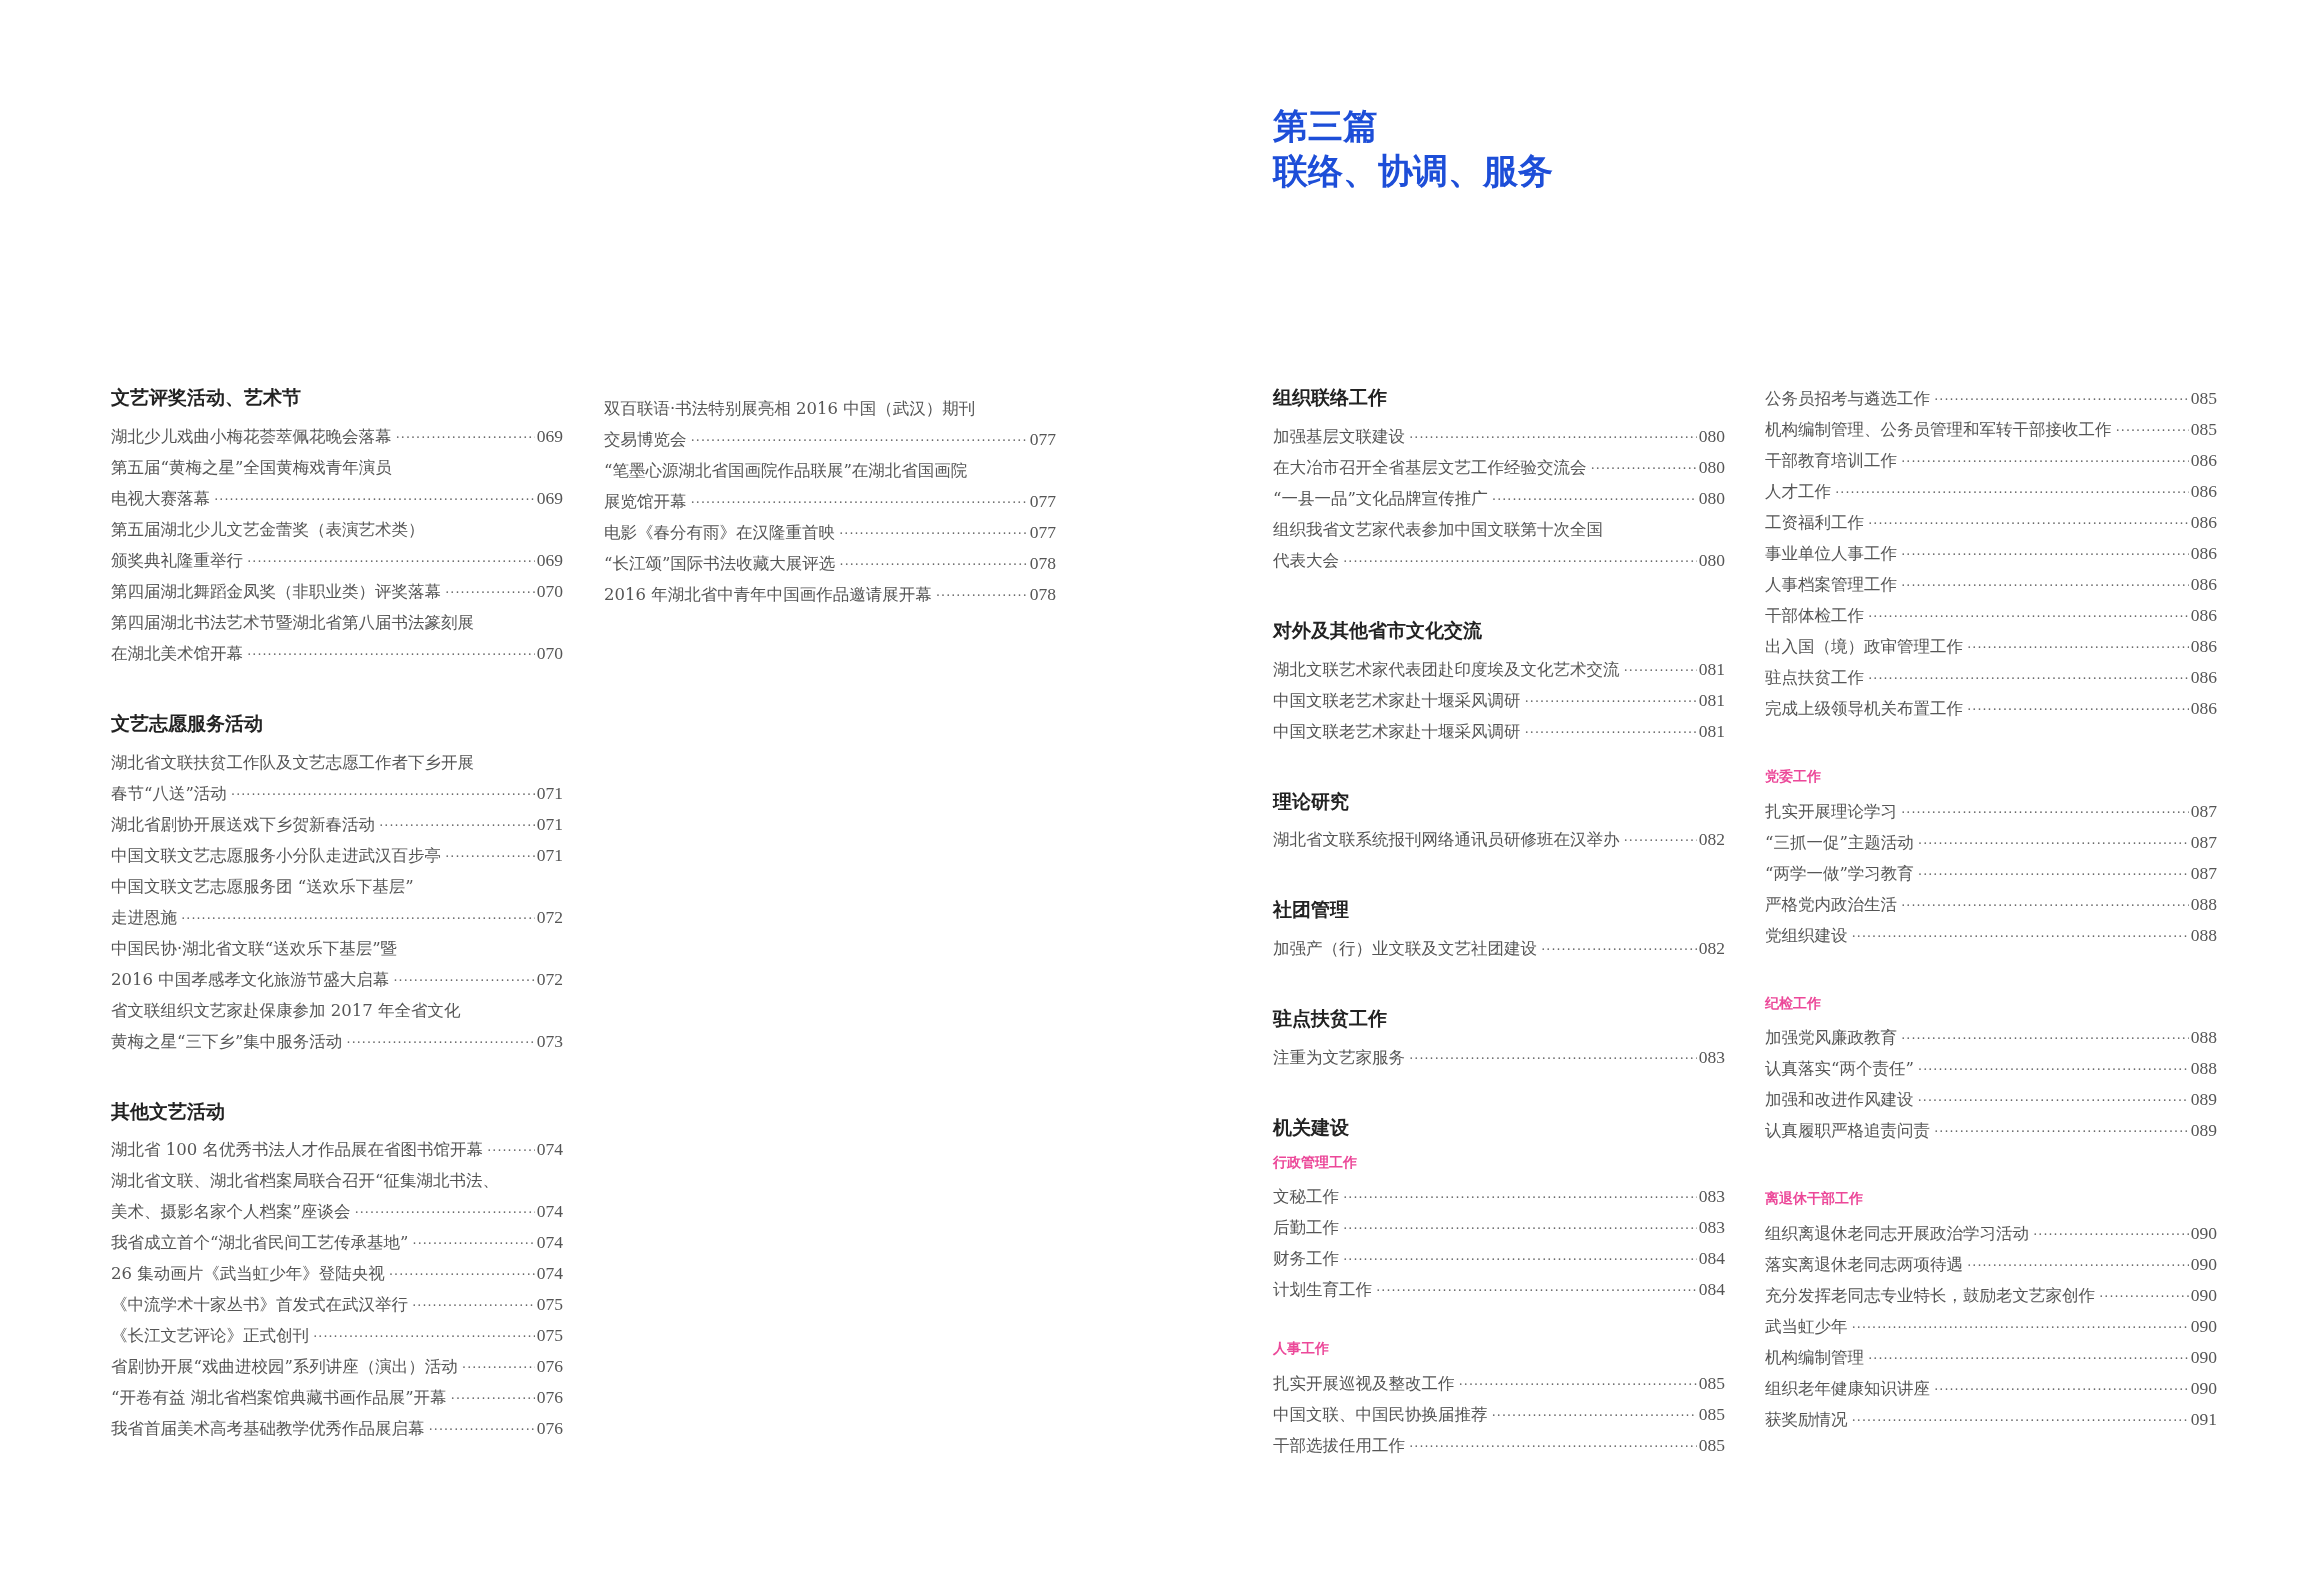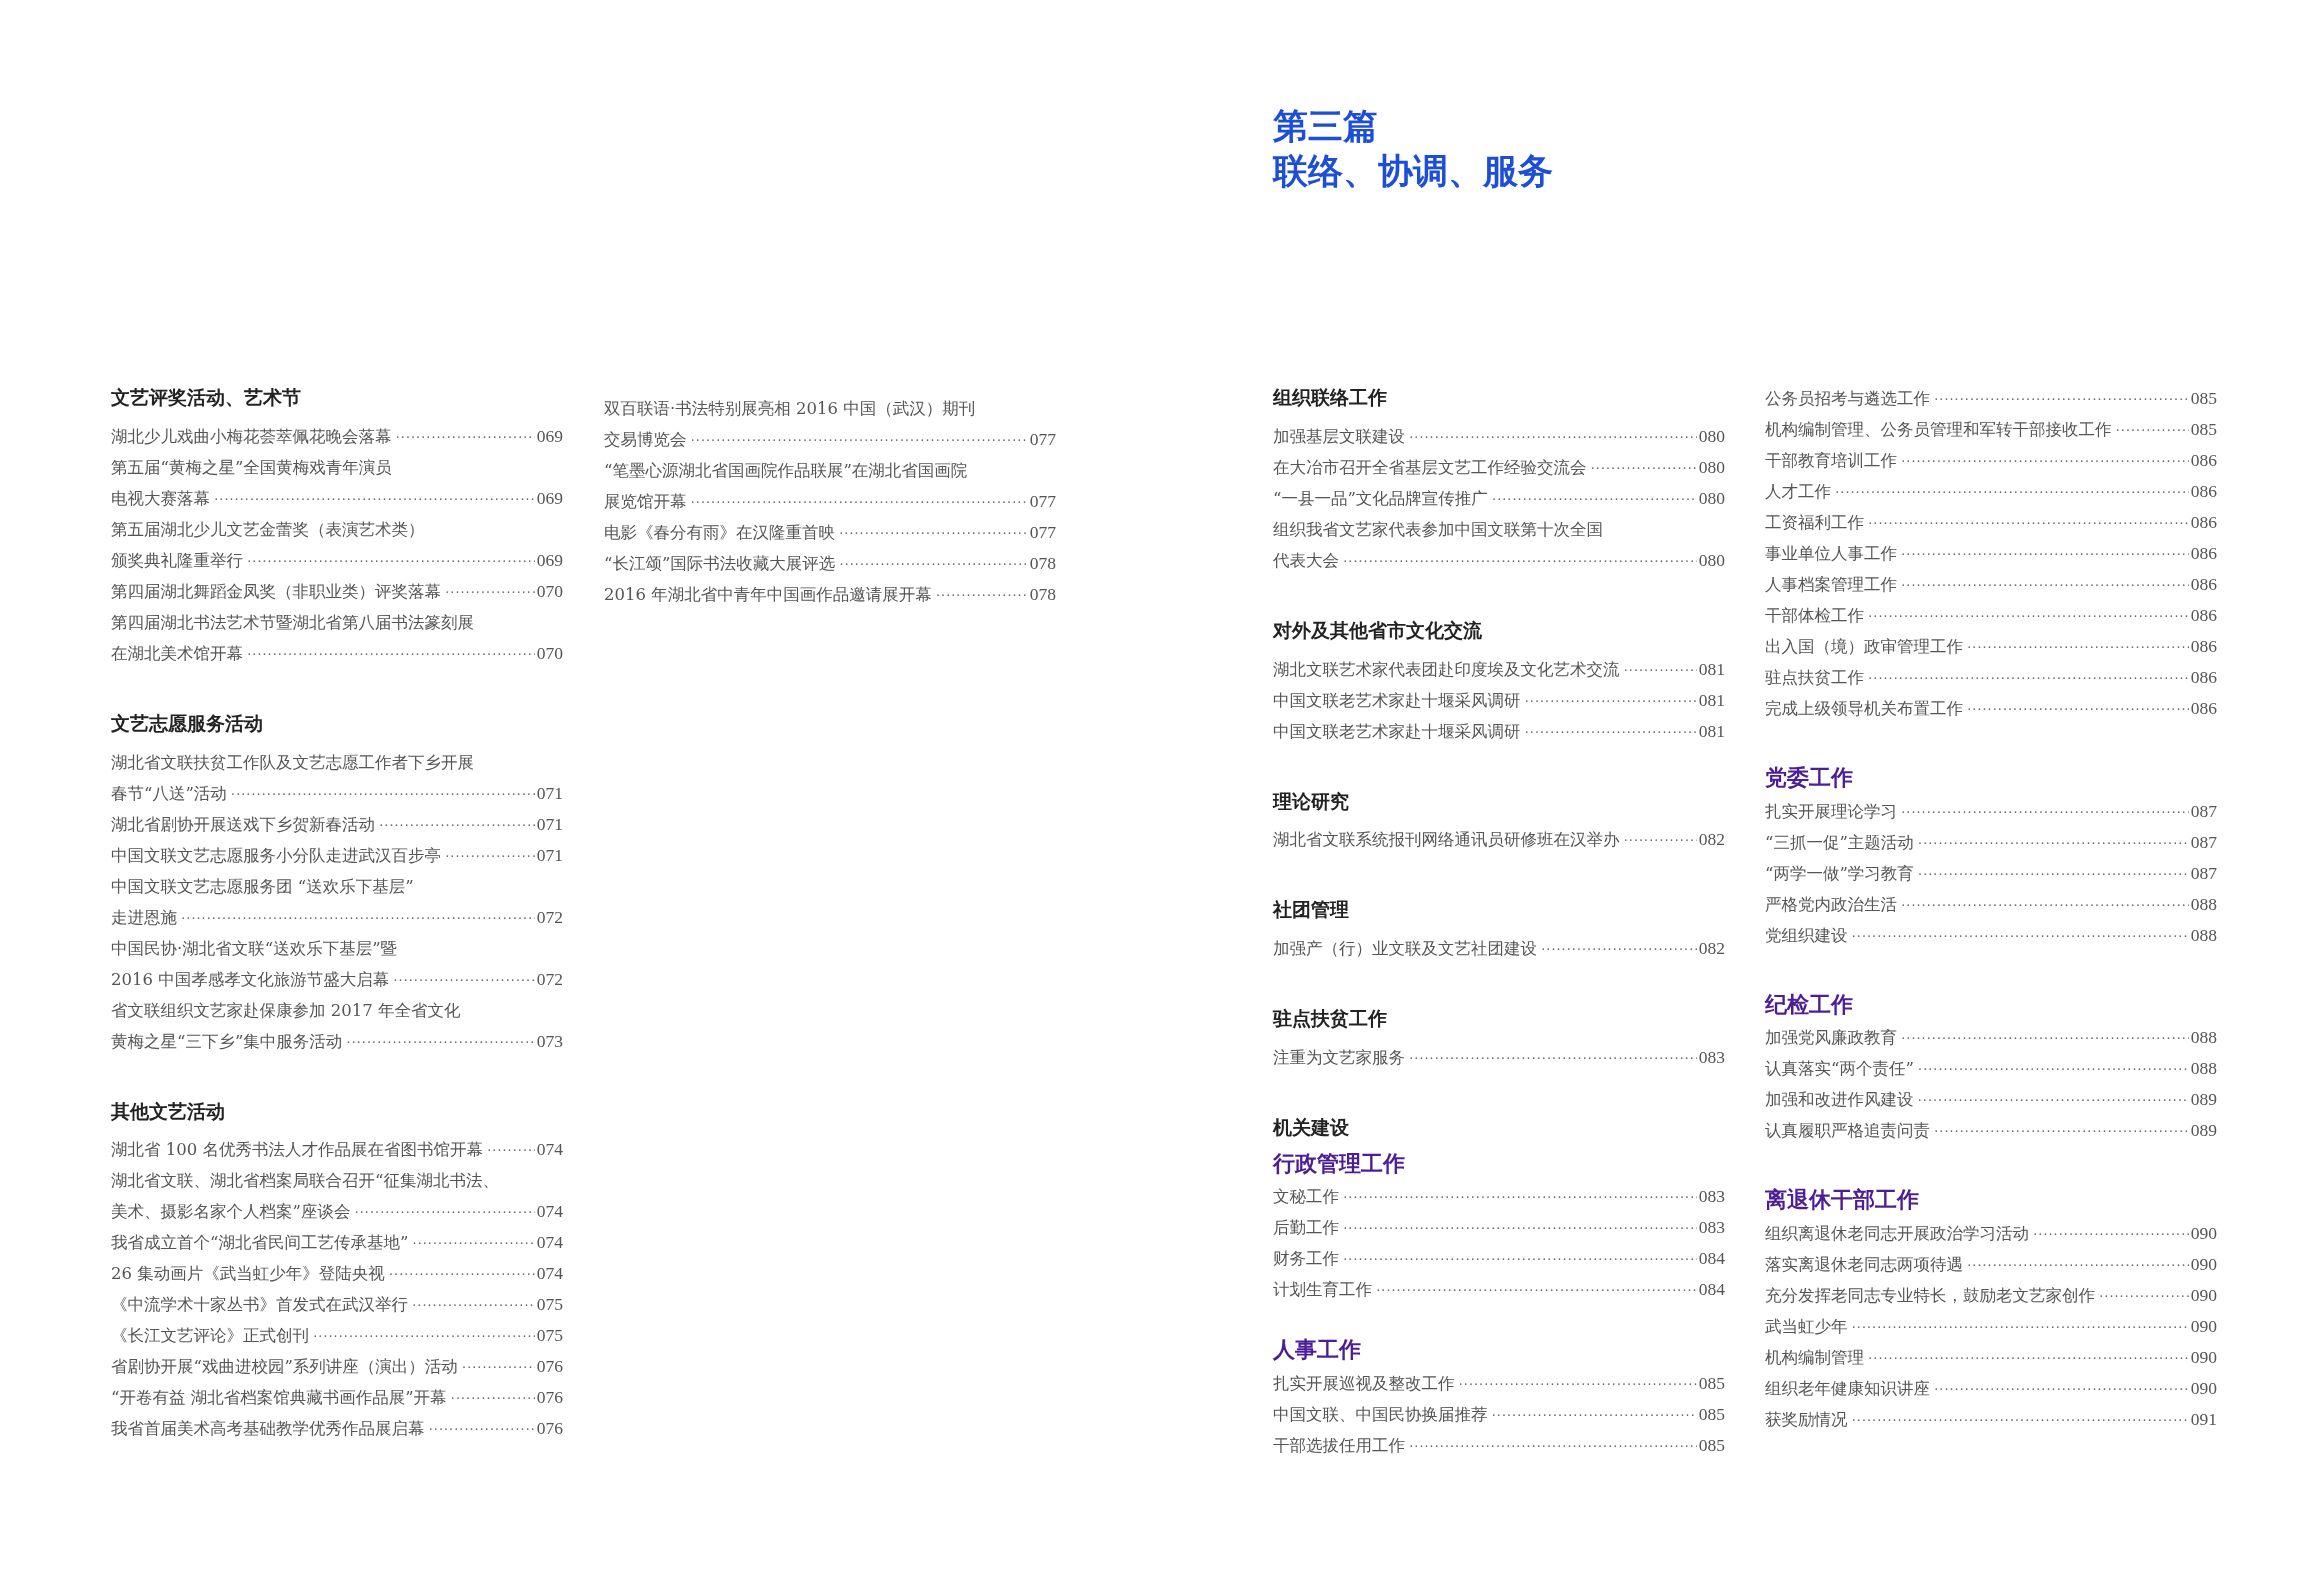--- a/index.html
+++ b/index.html
@@ -9,22 +9,22 @@
                 font-family:"DejaVu Sans","Liberation Sans",sans-serif; font-weight:bold;
                 color:#1d4ed8; font-size:35px; line-height:45px; }
   .col { position:absolute; top:384px; width:452px; }
   #col1 { left:111px; }
   #col2 { left:604px; top:393px; }
   #col3 { left:1273px; }
   #col4 { left:1765px; top:383px; }
   .section { margin-bottom:41px; }
   .sec-h { font-family:"DejaVu Sans","Liberation Sans",sans-serif; font-weight:bold;
            font-size:19px; color:#222; height:27px; line-height:27px; margin-bottom:9.8px; }
-  .sub-h { font-family:Liberation Serif, serif; font-weight:bold;
-           font-size:22px; color:#4c1d95; height:25px; line-height:25px; margin-bottom:5.6px; }
+  .sub-h { font-family:Liberation Mono, monospace; font-weight:bold;
+           font-size:14px; color:#ec4899; height:25px; line-height:25px; margin-bottom:5.6px; }
   .sub-h.gap { margin-top:32px; }
   .row { display:flex; align-items:baseline; height:31px; line-height:31px;
          font-size:16.5px; color:#555; white-space:nowrap; }
   .row .t { flex:0 0 auto; }
   .row .d { flex:1 1 auto; overflow:hidden; color:#666; letter-spacing:1.1px;
             margin:0 1.4px 0 4.2px; font-size:12.6px; }
   .row .d::before { content:"··································································································································"; }
   .row .p { flex:0 0 auto; font-family:"Liberation Serif","DejaVu Serif",serif; font-size:17.5px; color:#555; }
 </style>
 </head>

